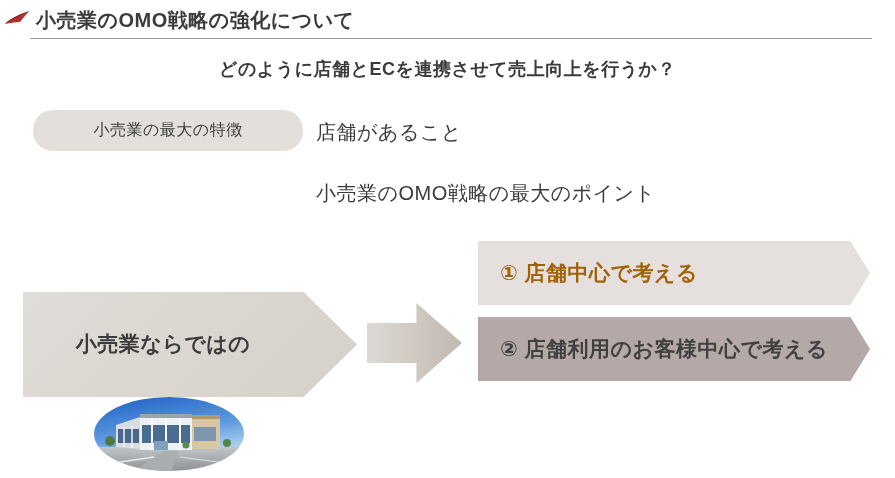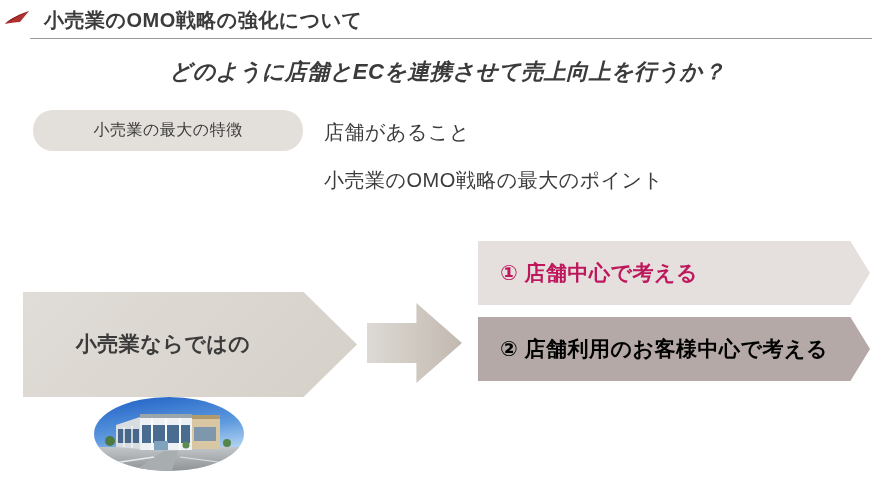--- a/index.html
+++ b/index.html
@@ -1,34 +1,34 @@
 <!DOCTYPE html>
 <html><head>
 <meta charset="utf-8">
 <style>
   html,body{margin:0;padding:0;background:#ffffff;}
   body{font-family:"Liberation Sans","DejaVu Sans",sans-serif;color:#3b3b3b;}
   .slide{position:relative;width:895px;height:478px;background:#ffffff;overflow:hidden;}
 
   
   .title-marker{position:absolute;left:5px;top:9px;width:26px;height:18px;}
-  .page-title{position:absolute;left:44px;top:7px;font-size:20px;font-weight:bold;letter-spacing:.5px;white-space:nowrap;}
+  .page-title{position:absolute;left:36px;top:7px;font-size:20px;font-weight:bold;letter-spacing:.5px;white-space:nowrap;}
   .title-rule{position:absolute;left:30px;top:38px;width:842px;height:1px;background:#9a9a9a;}
 
   
-  .subtitle{position:absolute;left:0;top:57px;width:895px;text-align:center;font-size:22px;font-weight:bold;letter-spacing:.5px;font-style:italic;}
+  .subtitle{position:absolute;left:0;top:57px;width:895px;text-align:center;font-size:18px;font-weight:bold;letter-spacing:.5px;}
 
   
   .feature-label{position:absolute;left:33px;width:270px;display:flex;align-items:center;justify-content:center;
     background:#e3dfda;border-radius:20px;font-size:16px;letter-spacing:.5px;text-align:center;}
   .feature-label.row1{top:110px;height:41px;}
   .feature-label.row2{top:157px;height:42px;}
-  .feature-value{position:absolute;left:316px;font-size:20px;letter-spacing:.5px;white-space:nowrap;margin-left:8px;}
+  .feature-value{position:absolute;left:316px;font-size:20px;letter-spacing:.5px;white-space:nowrap;}
   .feature-value.row1{top:119px;}
-  .feature-value.row2{top:167px;}
+  .feature-value.row2{top:180px;}
 
   
   .pointer-shape{position:absolute;left:23px;top:292px;width:334px;height:105px;
     background:linear-gradient(135deg,#e0dcd7 0%,#d6d0c9 100%);
     clip-path:polygon(0 0,84% 0,100% 50%,84% 100%,0 100%);
     display:flex;flex-direction:column;align-items:center;justify-content:center;padding-right:54px;box-sizing:border-box;}
   .pointer-shape .line{font-size:21px;font-weight:bold;line-height:1.35;letter-spacing:.5px;white-space:nowrap;}
 
   
   .flow-arrow{position:absolute;left:367px;top:303px;width:95px;height:80px;
@@ -69,24 +69,24 @@
 
   <div class="feature-value row2">小売業のOMO戦略の最大のポイント</div>
 
   <div class="pointer-shape">
     <span class="line">小売業ならではの</span>
   </div>
 
   <div class="flow-arrow"></div>
 
   <div class="point-bar p1" style="background: rgb(229, 223, 222);">
-    <span style="color: #be185d;">① 店舗中心で考える</span>
+    <span style="color: #a16207;">① 店舗中心で考える</span>
   </div>
   <div class="point-bar p2" style="background: rgb(180, 169, 167);">
-    <span style="color: #000000;">② 店舗利用のお客様中心で考える</span>
+    <span style="color: #404040;">② 店舗利用のお客様中心で考える</span>
   </div>
 
   <div class="store-photo">
     <svg width="150" height="74" viewBox="0 0 150 74">
       <defs>
         <linearGradient id="sky" x1="0" y1="0" x2="0.3" y2="1">
           <stop offset="0" stop-color="#1d5fc4"></stop>
           <stop offset="0.55" stop-color="#5e9adf"></stop>
           <stop offset="1" stop-color="#cfe6f8"></stop>
         </linearGradient>

